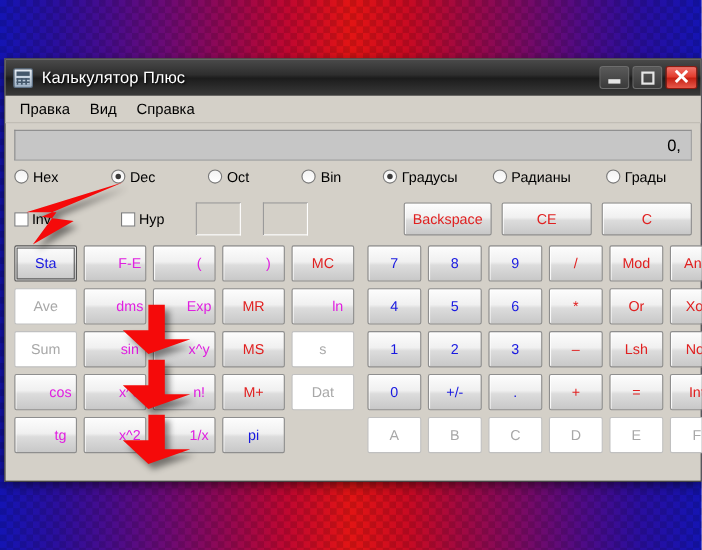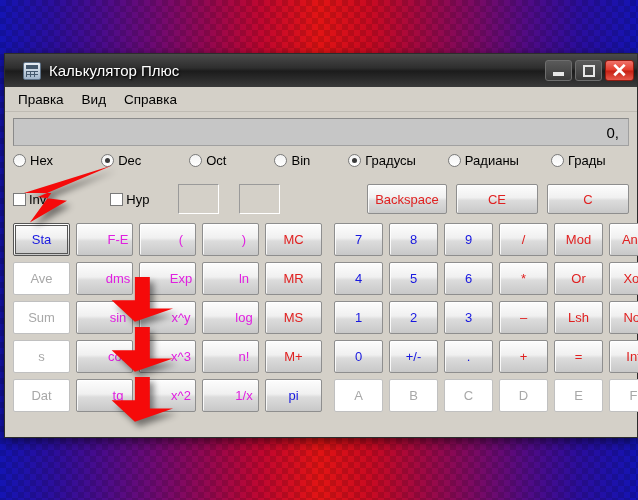--- a/index.html
+++ b/index.html
@@ -39,21 +39,21 @@
     background: #d4d0c8;
     box-shadow: 0 3px 10px rgba(0,0,0,.55);
     display: flex; flex-direction: column;
   }
 
   
   #titlebar {
     height: 33px;
     background: linear-gradient(to bottom, #4a4a4a 0%, #2e2e2e 42%, #1c1c1c 52%, #3a3a3a 100%);
     display: flex; align-items: center;
-    padding: 0 3px 0 18px;
+    padding: 0 3px 0 7px;
     position: relative;
     flex: none;
   }
   #app-icon {
     width: 18px; height: 18px;
     background: linear-gradient(to bottom, #e8eef5, #9fb3c8);
     border: 1px solid #5d7186;
     border-radius: 2px;
     position: relative;
     flex: none;
@@ -323,26 +323,25 @@
       <div id="keypad">
         <div id="pad-left">
             <div class="btn c-blue focus">Sta</div>
             <div class="btn c-mag">F-E</div>
             <div class="btn c-mag">(</div>
             <div class="btn c-mag">)</div>
             <div class="btn c-red">MC</div>
             <div class="btn c-gray disabled">Ave</div>
             <div class="btn c-mag">dms</div>
             <div class="btn c-mag">Exp</div>
+            <div class="btn c-red">MR</div>
             <div class="btn c-mag">ln</div>
-            <div class="btn c-red">MR</div>
             <div class="btn c-gray disabled">Sum</div>
             <div class="btn c-mag">sin</div>
             <div class="btn c-mag">x^y</div>
-            <div class="btn c-mag">log</div>
             <div class="btn c-red">MS</div>
             <div class="btn c-gray disabled">s</div>
             <div class="btn c-mag">cos</div>
             <div class="btn c-mag">x^3</div>
             <div class="btn c-mag">n!</div>
             <div class="btn c-red">M+</div>
             <div class="btn c-gray disabled">Dat</div>
             <div class="btn c-mag">tg</div>
             <div class="btn c-mag">x^2</div>
             <div class="btn c-mag">1/x</div>

